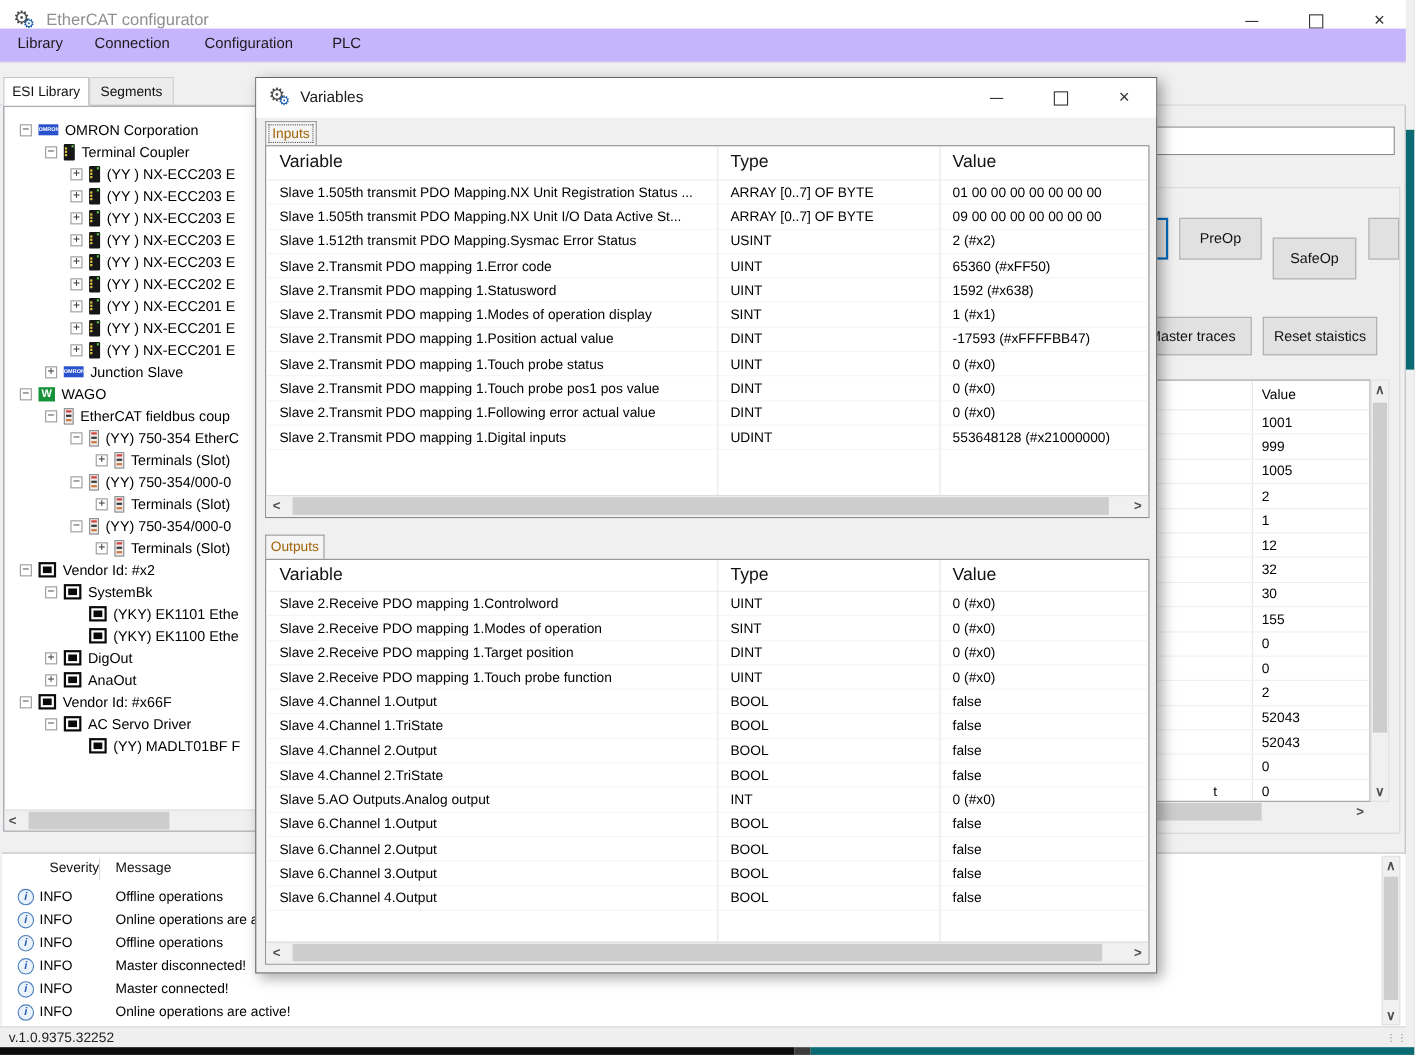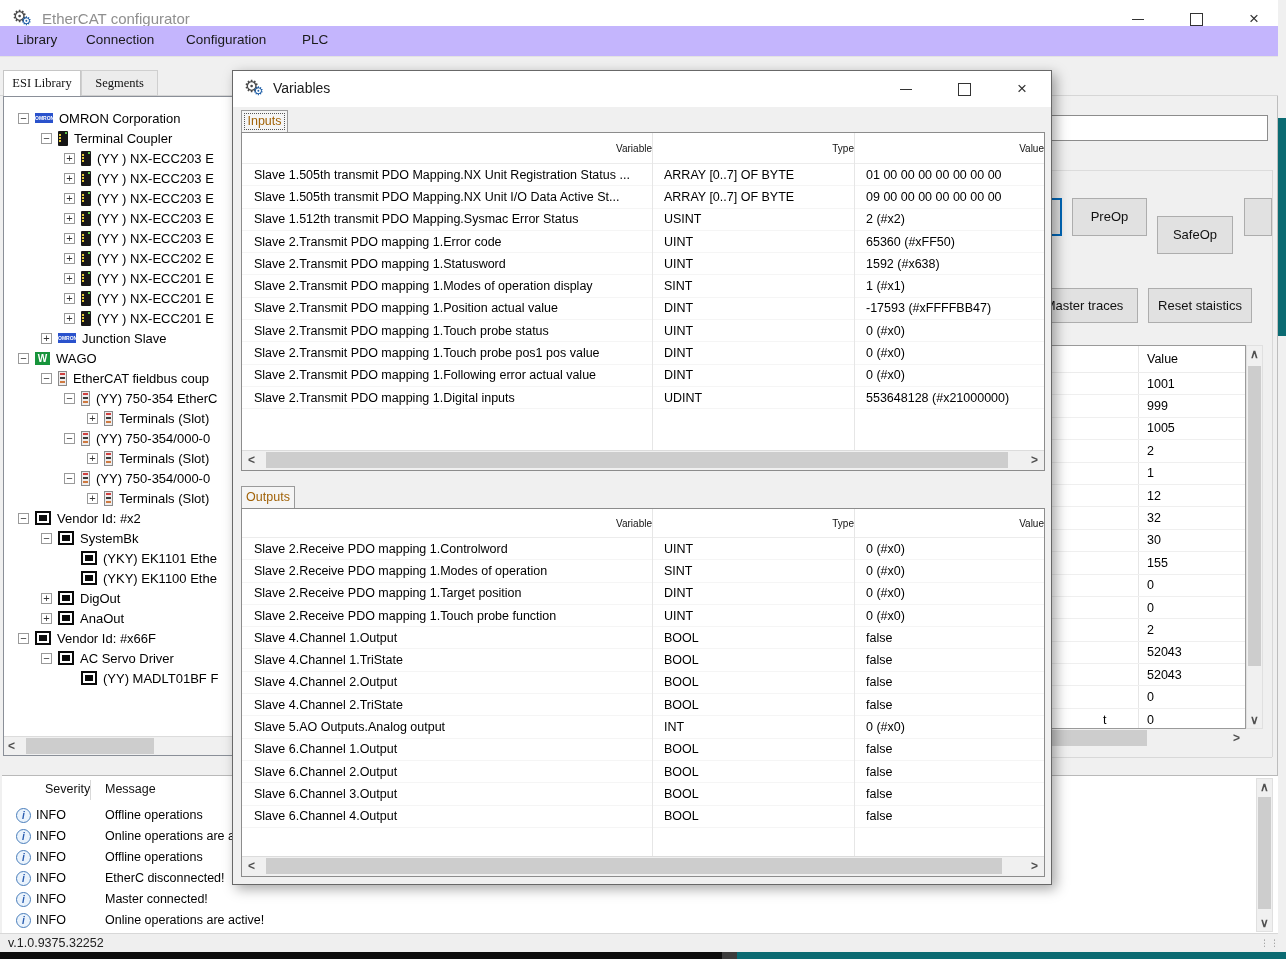--- a/index.html
+++ b/index.html
@@ -15,21 +15,21 @@
   .gear-small{position:absolute;left:9px;top:6px;font-size:12px;color:#1f5fa8;}
   .winbtn{position:absolute;top:6px;width:34px;height:26px;text-align:center;color:#333;}
   .minline{position:absolute;left:11px;top:13px;width:12px;height:1px;background:#333;}
   .maxbox{position:absolute;left:11px;top:7px;width:11px;height:11px;border:1px solid #333;}
   .closex{font-size:17px;line-height:26px;color:#333;}
 
   #menubar{left:0;top:26px;width:1278px;height:30px;background:#c4b5fd;border-bottom:1px solid #e3e3e3;}
   .menuitem{position:absolute;top:6px;font-size:13.5px;color:#1a1a1a;}
 
   
-  .tab{position:absolute;top:70px;height:26px;box-sizing:border-box;font-size:12.5px;line-height:24px;text-align:center;color:#111;font-family:Liberation Serif, serif;}
+  .tab{position:absolute;top:70px;height:26px;box-sizing:border-box;font-size:12.5px;line-height:24px;text-align:center;color:#111;}
   .tab.active{background:#fff;border:1px solid #c6c6c6;border-bottom:none;z-index:2;}
   .tab.inactive{background:#ececec;border:1px solid #cfcfcf;}
   #tabline{left:0;top:95px;width:1278px;height:1px;background:#d6d6d6;}
 
   
   #treepanel{left:3px;top:96px;width:233px;height:660px;background:#fff;border:1px solid #8a8f98;box-sizing:border-box;overflow:hidden;}
   .trow{display:flex;align-items:center;height:20px;white-space:nowrap;}
   .exp{width:11px;height:11px;box-sizing:border-box;border:1px solid #9a9a9a;background:#fff;font-size:11px;line-height:8px;text-align:center;color:#333;margin-right:6px;flex:0 0 11px;}
   .ticon{display:inline-block;margin-right:6px;flex:0 0 auto;}
   .ticon.omron{width:18px;height:10px;background:#2a52cc;color:#fff;font-size:5px;font-weight:bold;line-height:10px;text-align:center;overflow:hidden;}
@@ -48,21 +48,21 @@
   .sb-thumb{position:absolute;background:#cdcdcd;}
 
   
   #dialog{left:232px;top:70px;width:820px;height:815px;background:#f0f0f0;border:1px solid #686868;box-sizing:border-box;box-shadow:4px 4px 12px rgba(0,0,0,0.35);z-index:10;}
   #dlg-titlebar{position:absolute;left:0;top:0;width:100%;height:36px;background:#fff;}
   .dlgtitle{position:absolute;left:40px;top:9px;font-size:14px;color:#1a1a1a;}
   .dtab{position:absolute;box-sizing:border-box;height:23px;background:#f5f5f5;border:1px solid #9a9a9a;border-bottom:none;font-size:12.5px;line-height:21px;text-align:center;color:#a16207;}
   .dtab.focused{outline:1px dotted #555;outline-offset:-4px;}
   .dtable{position:absolute;background:#fff;border:1px solid #8c8c8c;box-sizing:border-box;overflow:hidden;}
   .dhdr{display:flex;height:30px;align-items:center;border-bottom:1px solid #ececec;}
-  .dhdr .dc{font-size:10px;color:#111;text-align:right;}
+  .dhdr .dc{font-size:16px;color:#111;}
   .drow{display:flex;height:21.3px;align-items:center;border-bottom:1px solid #f5f5f5;}
   .dc{box-sizing:border-box;padding-left:12px;font-size:12.5px;color:#000;white-space:nowrap;overflow:hidden;}
   .dc0{width:410px;} .dc1{width:202px;} .dc2{flex:1;}
   .vline{position:absolute;top:0;width:1px;background:#e6e6e6;}
   .hscroll{position:absolute;left:0;right:0;bottom:0;height:19px;background:#f0f0f0;border-top:1px solid #dcdcdc;}
 
   
   .btn{position:absolute;background:#e1e1e1;border:1px solid #adadad;box-sizing:border-box;font-size:13px;color:#111;text-align:center;}
   .rtable{position:absolute;background:#fff;border:1px solid #9a9a9a;box-sizing:border-box;overflow:hidden;}
   .rrow{display:flex;height:21.4px;align-items:center;border-bottom:1px solid #efefef;}
@@ -385,21 +385,21 @@
           <span class="msgtext">Online operations are active!</span>
         </div>
         <div class="logrow" style="top: 71px;">
           <span class="infoicon">i</span>
           <span class="sevtext">INFO</span>
           <span class="msgtext">Offline operations</span>
         </div>
         <div class="logrow" style="top: 92px;">
           <span class="infoicon">i</span>
           <span class="sevtext">INFO</span>
-          <span class="msgtext">EtherC disconnected!</span>
+          <span class="msgtext">Master disconnected!</span>
         </div>
         <div class="logrow" style="top: 113px;">
           <span class="infoicon">i</span>
           <span class="sevtext">INFO</span>
           <span class="msgtext">Master connected!</span>
         </div>
         <div class="logrow" style="top: 134px;">
           <span class="infoicon">i</span>
           <span class="sevtext">INFO</span>
           <span class="msgtext">Online operations are active!</span>

